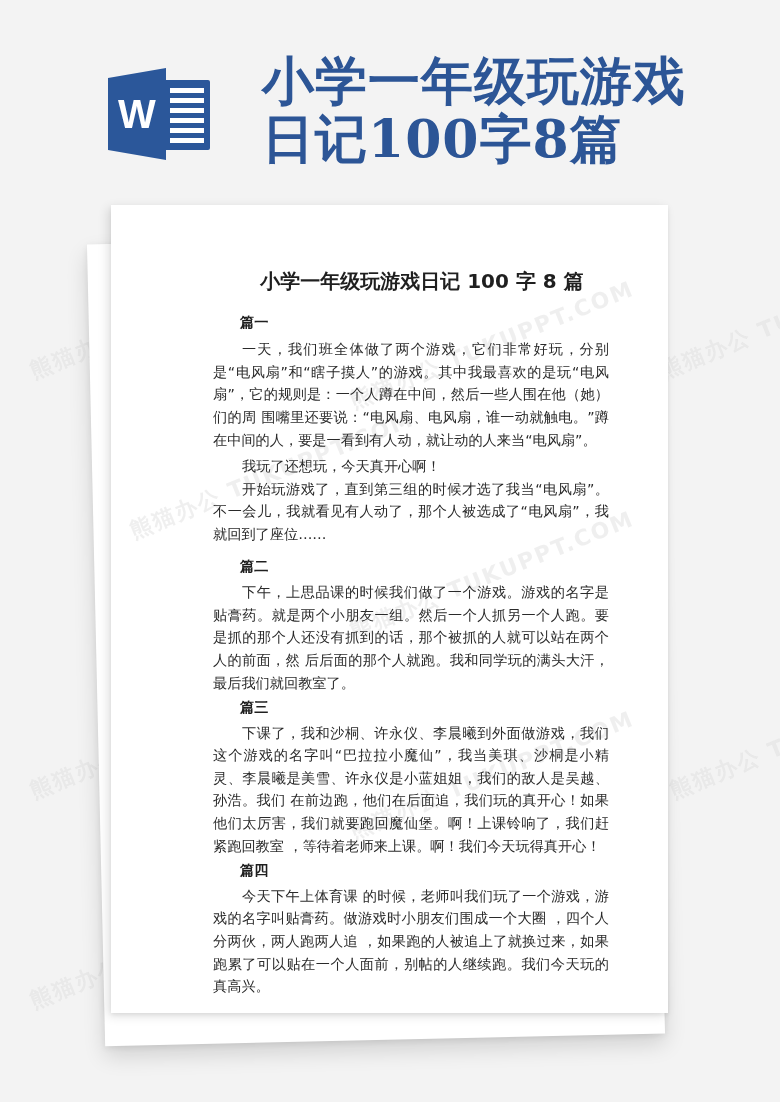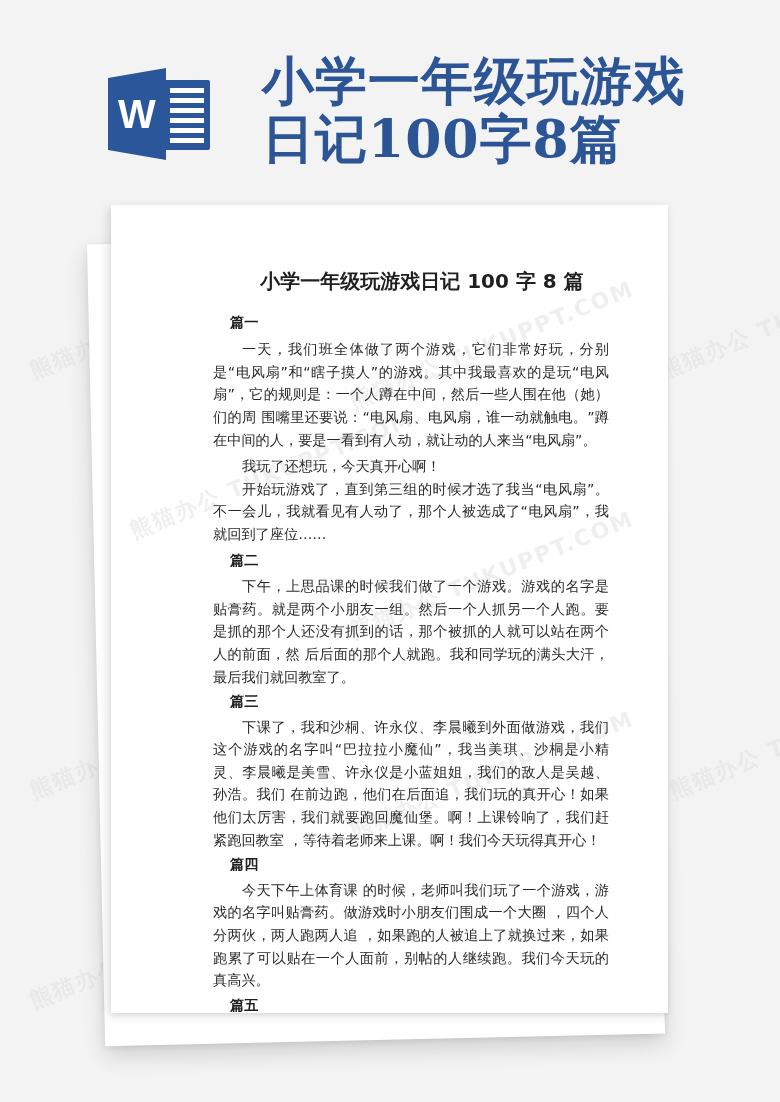--- a/index.html
+++ b/index.html
@@ -75,21 +75,21 @@
       text-align: center;
       font-weight: bold;
       font-size: 20px;
       margin: 0 0 18px 0;
       color: #1f1f1f;
       padding-left: 6px;
     }
     .section-heading {
       font-weight: bold;
       color: #1f1f1f;
-      margin: 0;
+      margin: 10px;
       padding-left: 0;
       line-height: 22.6px;
     }
     .first-heading { margin-bottom: 5px; }
     .para {
       margin: 0 0 0 0;
       text-indent: 0;
       text-align: justify;
       text-align-last: left;
     }
@@ -178,17 +178,14 @@
     <div class="section">
       <div class="section-heading" style="padding-left:29px;margin-top:2px;margin-bottom:3px;">篇三</div>
       <p class="para">下课了，我和沙桐、许永仪、李晨曦到外面做游戏，我们这个游戏的名字叫“巴拉拉小魔仙”，我当美琪、沙桐是小精灵、李晨曦是美雪、许永仪是小蓝姐姐，我们的敌人是吴越、孙浩。我们 在前边跑，他们在后面追，我们玩的真开心！如果他们太厉害，我们就要跑回魔仙堡。啊！上课铃响了，我们赶紧跑回教室 ，等待着老师来上课。啊！我们今天玩得真开心！</p>
     </div>
 
     <div class="section">
       <div class="section-heading" style="padding-left:29px;margin-top:2px;margin-bottom:3px;">篇四</div>
       <p class="para">今天下午上体育课 的时候，老师叫我们玩了一个游戏，游戏的名字叫贴膏药。做游戏时小朋友们围成一个大圈 ，四个人分两伙，两人跑两人追 ，如果跑的人被追上了就换过来，如果跑累了可以贴在一个人面前，别帖的人继续跑。我们今天玩的真高兴。</p>
     </div>
 
-    <div class="section">
-      <div class="section-heading" style="padding-left:29px;margin-top:2px;">篇五</div>
-    </div>
   </div>
 </div>
 
 </body></html>

